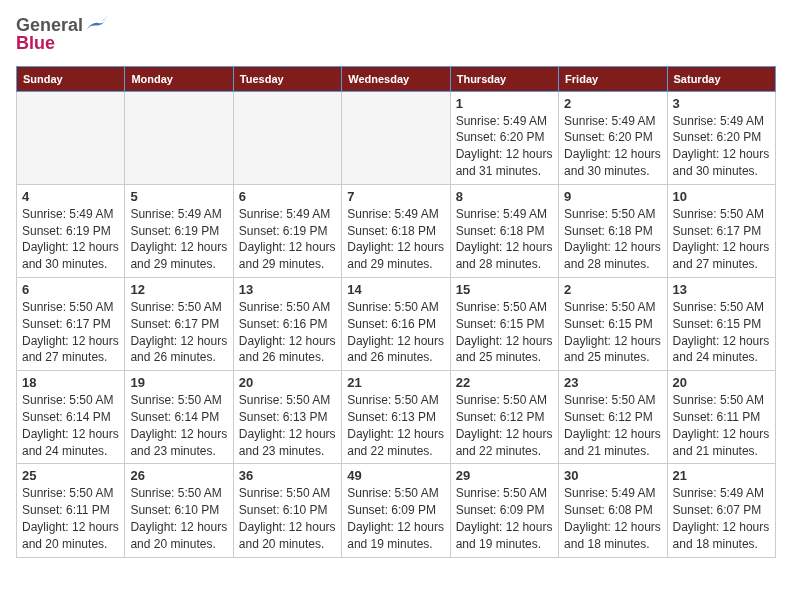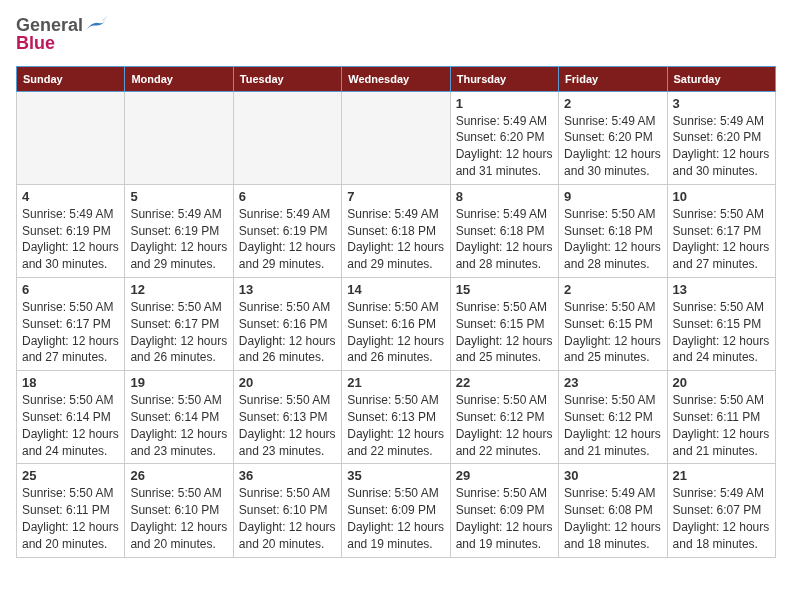--- a/index.html
+++ b/index.html
@@ -306,21 +306,21 @@
 and 20 minutes.</div>
         </td>
         <td>
           <div class="day-num">36</div>
           <div class="day-info" style="white-space: pre-line;">Sunrise: 5:50 AM
 Sunset: 6:10 PM
 Daylight: 12 hours
 and 20 minutes.</div>
         </td>
         <td>
-          <div class="day-num">35</div>
+          <div class="day-num">49</div>
           <div class="day-info" style="white-space: pre-line;">Sunrise: 5:50 AM
 Sunset: 6:09 PM
 Daylight: 12 hours
 and 19 minutes.</div>
         </td>
         <td>
           <div class="day-num">29</div>
           <div class="day-info" style="white-space: pre-line;">Sunrise: 5:50 AM
 Sunset: 6:09 PM
 Daylight: 12 hours

